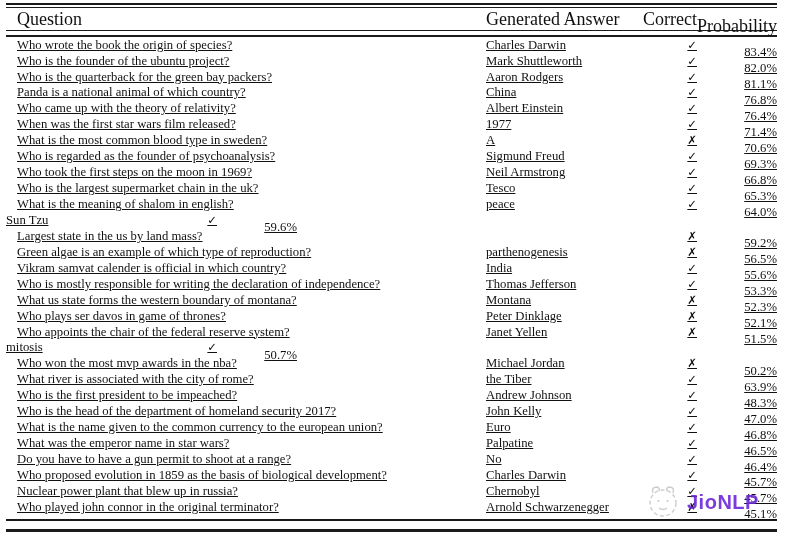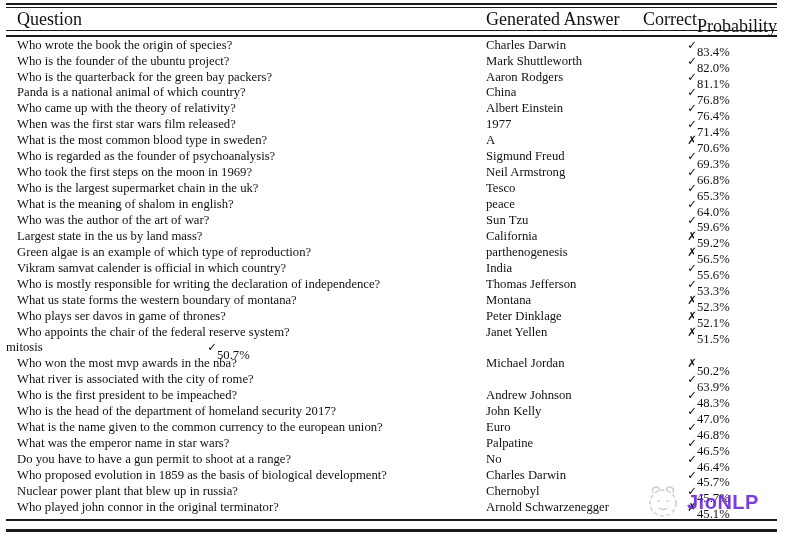--- a/index.html
+++ b/index.html
@@ -19,27 +19,27 @@
   .rule { background:#1a1a1a; width:100%; }
   .rule-top-thick  { margin-top:3px; height:2.2px; }
   .rule-top-thin   { margin-top:2px; height:1px; }
   .rule-mid-thin   { height:1.2px; }
   .rule-mid-thick  { margin-top:4px; height:1.8px; }
   .rule-bot-thin   { margin-top:4px; height:1.5px; }
   .rule-bot-thick  { margin-top:8.5px; height:2.5px; }
 
   .row { display:flex; align-items:center; }
   .header-row { height:22px; font-size:18px; }
-  .data-row   { height:15.95px; font-size:12.7px; }
+  .data-row   { height:15.95px; font-size:12.7px;text-decoration:underline; }
 
   .cell { white-space:nowrap; }
   .cell-q { flex:1 1 auto; padding-left:11px; overflow:hidden; }
   .cell-a { width:144px; flex:0 0 144px; }
   .cell-c { width:67px;  flex:0 0 67px;  text-align:right; }
-  .cell-p { width:80px;  flex:0 0 80px;  text-align:left;margin-top:15px; }
+  .cell-p { width:80px;  flex:0 0 80px;  text-align:right;margin-top:15px; }
 
   .mark {
     font-family:"DejaVu Sans", sans-serif;
     font-weight:bold;
     font-size:11.5px;
     line-height:1;
   }
 
   .watermark {
     position:absolute;
@@ -137,28 +137,26 @@
           <div class="cell cell-c"><span class="mark">✓</span></div>
           <div class="cell cell-p">65.3%</div>
         </div>
         <div class="row data-row">
           <div class="cell cell-q">What is the meaning of shalom in english?</div>
           <div class="cell cell-a">peace</div>
           <div class="cell cell-c"><span class="mark">✓</span></div>
           <div class="cell cell-p">64.0%</div>
         </div>
         <div class="row data-row">
-          <div class="cell cell-q">Who was the author of the art of war?</div>
           <div class="cell cell-a">Sun Tzu</div>
           <div class="cell cell-c"><span class="mark">✓</span></div>
           <div class="cell cell-p">59.6%</div>
         </div>
         <div class="row data-row">
           <div class="cell cell-q">Largest state in the us by land mass?</div>
-          <div class="cell cell-a">California</div>
           <div class="cell cell-c"><span class="mark">✗</span></div>
           <div class="cell cell-p">59.2%</div>
         </div>
         <div class="row data-row">
           <div class="cell cell-q">Green algae is an example of which type of reproduction?</div>
           <div class="cell cell-a">parthenogenesis</div>
           <div class="cell cell-c"><span class="mark">✗</span></div>
           <div class="cell cell-p">56.5%</div>
         </div>
         <div class="row data-row">
@@ -197,20 +195,21 @@
           <div class="cell cell-p">50.7%</div>
         </div>
         <div class="row data-row">
           <div class="cell cell-q">Who won the most mvp awards in the nba?</div>
           <div class="cell cell-a">Michael Jordan</div>
           <div class="cell cell-c"><span class="mark">✗</span></div>
           <div class="cell cell-p">50.2%</div>
         </div>
         <div class="row data-row">
           <div class="cell cell-q">What river is associated with the city of rome?</div>
+          <div class="cell cell-a">the Tiber</div>
           <div class="cell cell-c"><span class="mark">✓</span></div>
           <div class="cell cell-p">63.9%</div>
         </div>
         <div class="row data-row">
           <div class="cell cell-q">Who is the first president to be impeached?</div>
           <div class="cell cell-a">Andrew Johnson</div>
           <div class="cell cell-c"><span class="mark">✓</span></div>
           <div class="cell cell-p">48.3%</div>
         </div>
         <div class="row data-row">

